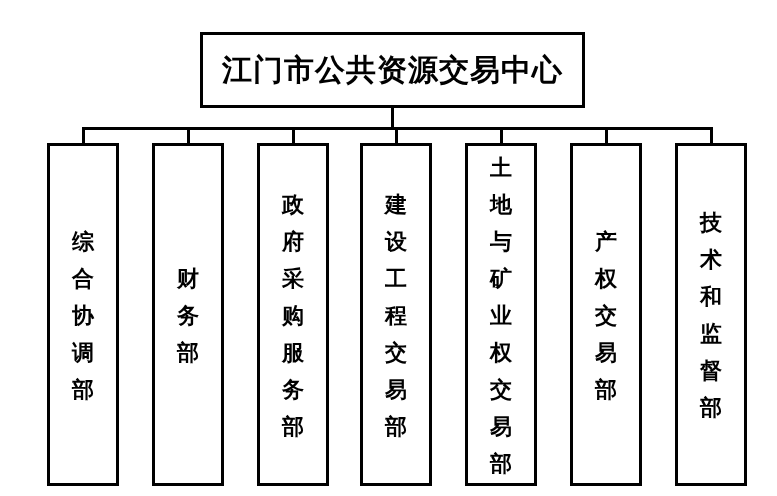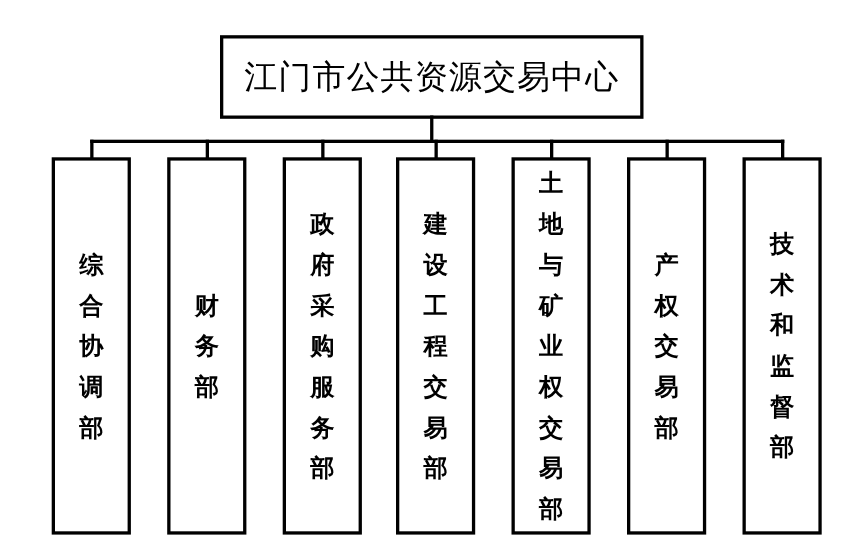--- a/index.html
+++ b/index.html
@@ -23,21 +23,21 @@
     width: 385px;
     height: 76px;
     border: 3px solid #000;
     box-sizing: border-box;
     display: flex;
     align-items: center;
     justify-content: center;
   }
   .title-box span {
     font-size: 30px;
-    font-weight: normal;
+    font-weight: bold;
     letter-spacing: 1px;
     white-space: nowrap;
   }
   
   .line {
     position: absolute;
     background: #000;
   }
   .trunk  { left: 391px; top: 105px; width: 3px;  height: 25px; }
   .hbar   { left: 82px;  top: 127px; width: 631px; height: 3px; }

